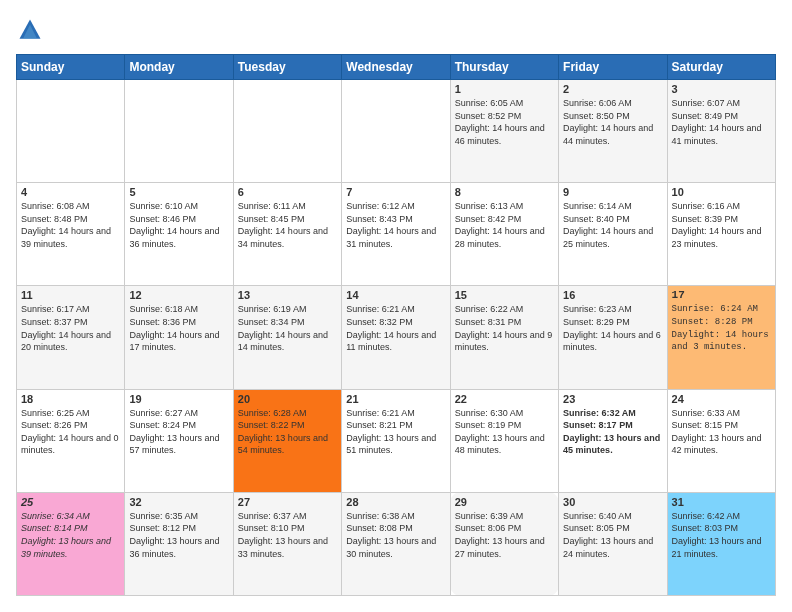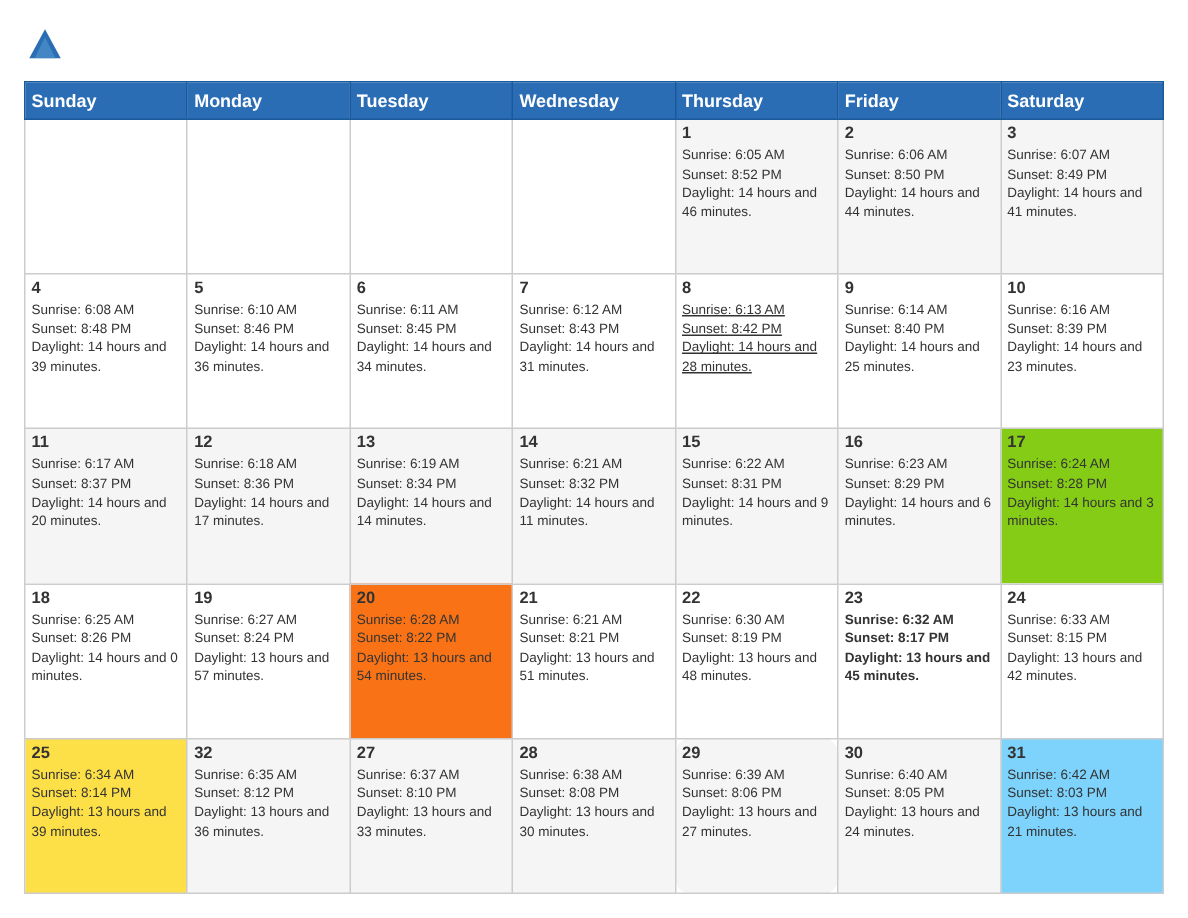--- a/index.html
+++ b/index.html
@@ -178,21 +178,21 @@
 Daylight: 14 hours and 34 minutes.</div>
           </td>
           <td style="background: rgb(255, 255, 255);">
             <span class="day-number">7</span>
             <div class="day-info" style="white-space: pre-line;">Sunrise: 6:12 AM
 Sunset: 8:43 PM
 Daylight: 14 hours and 31 minutes.</div>
           </td>
           <td style="background: rgb(255, 255, 255);">
             <span class="day-number">8</span>
-            <div class="day-info" style="white-space: pre-line; text-decoration: underline;">Sunrise: 6:13 AM
+            <div class="day-info" style="white-space: pre-line;">Sunrise: 6:13 AM
 Sunset: 8:42 PM
 Daylight: 14 hours and 28 minutes.</div>
           </td>
           <td style="background: rgb(255, 255, 255);">
             <span class="day-number">9</span>
             <div class="day-info" style="white-space: pre-line;">Sunrise: 6:14 AM
 Sunset: 8:40 PM
 Daylight: 14 hours and 25 minutes.</div>
           </td>
           <td style="background: rgb(255, 255, 255);">
@@ -232,21 +232,21 @@
             <div class="day-info" style="white-space: pre-line;">Sunrise: 6:22 AM
 Sunset: 8:31 PM
 Daylight: 14 hours and 9 minutes.</div>
           </td>
           <td style="background: rgb(245, 245, 245);">
             <span class="day-number">16</span>
             <div class="day-info" style="white-space: pre-line;">Sunrise: 6:23 AM
 Sunset: 8:29 PM
 Daylight: 14 hours and 6 minutes.</div>
           </td>
-          <td style="background: #84cc16;">
+          <td style="background: #fdba74; font-family: Liberation Mono, monospace;">
             <span class="day-number">17</span>
             <div class="day-info" style="white-space: pre-line;">Sunrise: 6:24 AM
 Sunset: 8:28 PM
 Daylight: 14 hours and 3 minutes.</div>
           </td>
         </tr>
         <tr>
           <td style="background: rgb(255, 255, 255);">
             <span class="day-number">18</span>
             <div class="day-info" style="white-space: pre-line;">Sunrise: 6:25 AM
@@ -284,21 +284,21 @@
 Daylight: 13 hours and 45 minutes.</div>
           </td>
           <td style="background: rgb(255, 255, 255);">
             <span class="day-number">24</span>
             <div class="day-info" style="white-space: pre-line;">Sunrise: 6:33 AM
 Sunset: 8:15 PM
 Daylight: 13 hours and 42 minutes.</div>
           </td>
         </tr>
         <tr>
-          <td style="background: #fde047;">
+          <td style="background: #f9a8d4; font-style: italic;">
             <span class="day-number">25</span>
             <div class="day-info" style="white-space: pre-line;">Sunrise: 6:34 AM
 Sunset: 8:14 PM
 Daylight: 13 hours and 39 minutes.</div>
           </td>
           <td style="background: rgb(245, 245, 245);">
             <span class="day-number">32</span>
             <div class="day-info" style="white-space: pre-line;">Sunrise: 6:35 AM
 Sunset: 8:12 PM
 Daylight: 13 hours and 36 minutes.</div>

